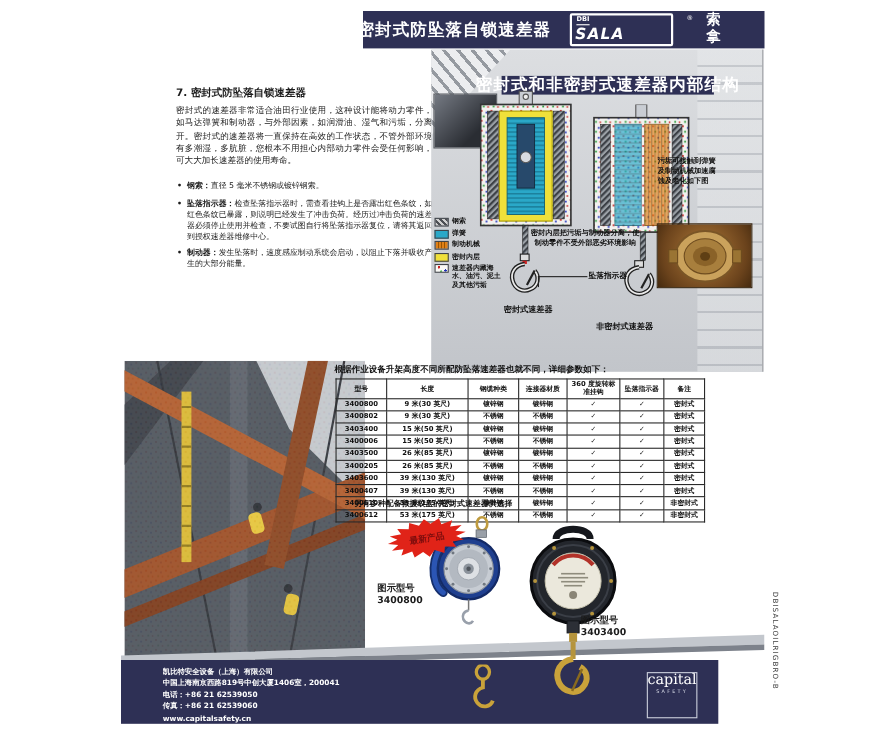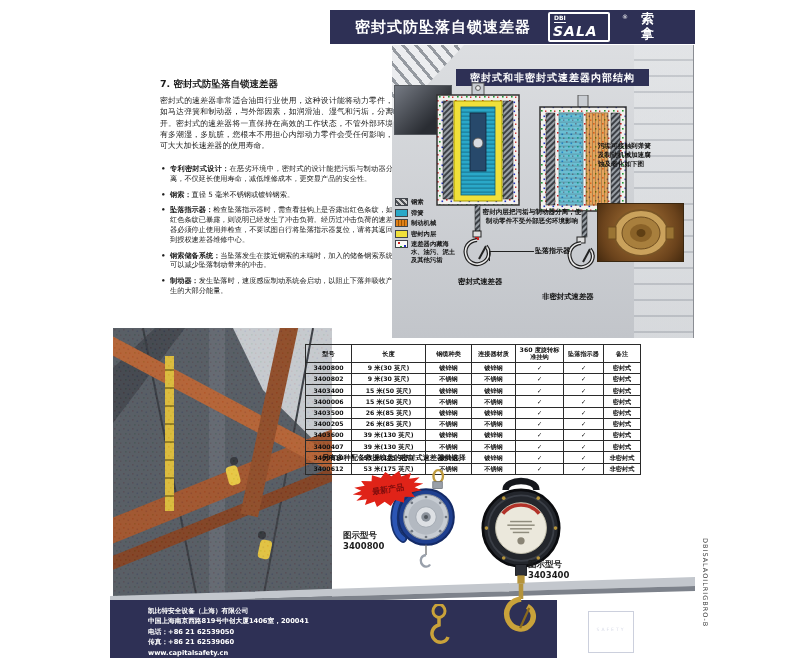--- a/index.html
+++ b/index.html
@@ -8,21 +8,21 @@
     font-family:"DejaVu Sans","Liberation Sans",sans-serif;
     -webkit-font-smoothing:antialiased;overflow:hidden;
   }
   .abs{position:absolute;}
   .page{position:absolute;left:110px;top:6px;width:585px;height:656px;background:#fff;}
 
   
   .header-bar{left:220px;top:4px;width:365px;height:34px;background:#2e3055;
     display:flex;align-items:center;justify-content:flex-end;gap:17px;padding-right:40px;box-sizing:border-box;}
   .header-title{color:#fff;font-weight:bold;font-size:15px;letter-spacing:1px;white-space:nowrap;}
-  .sala-logo{width:58px;height:26px;border:2px solid #fff;border-radius:2px;background:#2e3055;position:relative;flex:0 0 58px;}
+  .sala-logo{width:58px;height:26px;border:2px solid #fff;border-radius:2px;background:#2e3055;position:relative;flex:0 0 58px;padding-left:32px;}
   .sala-dbi{position:absolute;top:1px;left:4px;color:#fff;font-size:6px;font-weight:bold;border-bottom:1px solid #fff;line-height:1.1;}
   .sala-main{position:absolute;bottom:1px;left:3px;color:#fff;font-size:14px;font-weight:bold;font-style:italic;letter-spacing:1px;}
   .reg-mark{color:#fff;font-size:6px;align-self:flex-start;margin:3px -5px 0 -5px;}
   .brand-cn{width:15px;color:#fff;font-weight:bold;font-size:13px;line-height:1.15;word-break:break-all;text-align:center;}
 
   
   .left-col{left:50px;top:72px;width:233px;color:#1b1b1b;}
   .sec-heading{font-size:9.5px;font-weight:bold;margin:0 0 4px 0;}
   .sec-intro{font-size:7.8px;line-height:1.45;margin:0 0 13px 0;text-align:justify;}
   .features{margin:0;padding:0 0 0 10px;list-style:none;}
@@ -34,21 +34,21 @@
   .montage{left:282px;top:39px;width:301px;height:293px;background:linear-gradient(180deg,#dcdee1,#c2c5ca);
     border-right:1px solid #8a8d93;overflow:hidden;}
   .truss-photo{left:0;top:0;width:72px;height:78px;
     background:repeating-linear-gradient(50deg,#eff0f2 0 7px,#898e95 7px 10px);
     clip-path:polygon(0 0,100% 0,0 100%);opacity:.85;}
   .scaffold-photo{left:242px;top:0;width:59px;height:293px;
     background:repeating-linear-gradient(180deg,#e7e9eb 0 14px,#b4b8be 14px 16px);opacity:.55;}
   .machine-photo{left:2px;top:40px;width:56px;height:48px;
     background:linear-gradient(135deg,#757a83 0%,#2a2d33 70%);border:1px solid #55595f;}
   .diag-title{left:64px;top:24px;width:193px;height:17px;background:#2e3055;color:#fff;
-    font-size:10px;font-weight:bold;display:flex;align-items:center;justify-content:center;letter-spacing:1px;white-space:nowrap;}
+    font-size:15px;font-weight:bold;display:flex;align-items:center;justify-content:center;letter-spacing:1px;white-space:nowrap;}
   .legend{left:3px;top:153px;width:64px;}
   .legend-item{display:flex;gap:3px;align-items:flex-start;margin-bottom:2.5px;
     font-size:6.3px;font-weight:bold;color:#101010;line-height:1.25;}
   .sw{width:13px;height:8px;flex:0 0 13px;border:1px solid #40444a;box-sizing:border-box;}
   .sw-cable{background:repeating-linear-gradient(45deg,#cfcfcf 0 2px,#4c4f54 2px 4px);}
   .sw-spring{background:#2aa8c8;}
   .sw-brake{background:repeating-linear-gradient(90deg,#e08018 0 2px,#9a5400 2px 3px);}
   .sw-seal{background:#f0e03a;}
   .sw-cont{background-color:#fafaf6;background-image:
     radial-gradient(circle at 3px 2px,#c22 1px,transparent 1.3px),
@@ -80,21 +80,21 @@
   
   .starburst{left:241px;top:464px;width:74px;height:38px;transform:rotate(-9deg);}
   .caption{font-weight:bold;color:#1b1b1b;font-size:8.5px;line-height:1.35;}
   .caption-left{left:233px;top:524px;}
   .caption-right{left:418px;top:553px;}
   .device-left{left:278px;top:460px;width:76px;height:140px;}
   .device-right{left:361px;top:468px;width:100px;height:180px;}
 
   
   .swoosh{left:0;top:556px;width:585px;height:46px;}
-  .footer{left:0;top:594px;width:447px;height:58px;background:#2e3055;}
+  .footer{left:0;top:594px;width:543px;height:58px;background:#2e3055;}
   .footer-text{position:absolute;left:38px;top:6px;color:#fff;font-size:6.7px;font-weight:bold;line-height:1.55;}
   .footer-hook{position:absolute;left:318px;top:4px;}
   .cap-logo{position:absolute;left:478px;top:11px;width:46px;height:42px;border:1px solid #ccd0dd;
     display:flex;flex-direction:column;align-items:center;color:#fff;box-sizing:border-box;}
   .cap-logo-main{font-family:"DejaVu Serif","Liberation Serif",serif;font-size:13px;line-height:1;}
   .cap-logo-sub{font-size:4.5px;letter-spacing:2px;margin-top:2px;color:#d9dce8;}
 
   .side-code{position:absolute;left:701px;top:538px;writing-mode:vertical-rl;
     font-size:6.5px;color:#3d3d3d;letter-spacing:1px;}
 </style>
@@ -110,24 +110,22 @@
       <span class="sala-main">SALA</span>
     </span>
     <span class="reg-mark">®</span>
     <span class="brand-cn">索拿</span>
   </div>
 
   <div class="abs left-col">
     <div class="sec-heading">7. 密封式防坠落自锁速差器</div>
     <p class="sec-intro">密封式的速差器非常适合油田行业使用，这种设计能将动力零件，如马达弹簧和制动器，与外部因素，如润滑油、湿气和污垢，分离开。密封式的速差器将一直保持在高效的工作状态，不管外部环境有多潮湿，多肮脏，您根本不用担心内部动力零件会受任何影响，可大大加长速差器的使用寿命。</p>
     <ul class="features">
-      <li><b>专利密封式设计：</b><span>在恶劣环境中，密封式的设计能把污垢与制动器分离，不仅延长使用寿命，减低维修成本，更突显产品的安全性。</span></li>
       <li><b>钢索：</b><span>直径 5 毫米不锈钢或镀锌钢索。</span></li>
       <li><b>坠落指示器：</b><span>检查坠落指示器时，需查看挂钩上是否露出红色条纹，如红色条纹已暴露，则说明已经发生了冲击负荷。经历过冲击负荷的速差器必须停止使用并检查，不要试图自行将坠落指示器复位，请将其返回到授权速差器维修中心。</span></li>
-      <li><b>钢索储备系统：</b><span>当坠落发生在接近钢索的末端时，加入的储备钢索系统可以减少坠落制动带来的冲击。</span></li>
       <li><b>制动器：</b><span>发生坠落时，速度感应制动系统会启动，以阻止下落并吸收产生的大部分能量。</span></li>
     </ul>
   </div>
 
   <div class="abs montage">
     <div class="abs truss-photo"></div>
     <div class="abs scaffold-photo"></div>
     <div class="abs machine-photo"></div>
     <div class="abs diag-title">密封式和非密封式速差器内部结构</div>
 
@@ -259,20 +257,21 @@
         <circle cx="121" cy="133" r="4" fill="#2a2d33"></circle>
       </g>
       <g>
         <rect x="146" y="212" width="12" height="19" rx="4" fill="#e0bf38" transform="rotate(12 152 221)"></rect>
         <circle cx="149" cy="207" r="4" fill="#2a2d33"></circle>
       </g>
       <rect width="219" height="271" fill="url(#speck)" opacity="0.07"></rect>
     </svg>
   </div>
 
+  <div class="abs table-intro">根据作业设备升架高度不同所配防坠落速差器也就不同，详细参数如下：</div>
   <table class="spec-table">
     <colgroup>
       <col style="width:46px">
         <col style="width:74px">
         <col style="width:46px">
         <col style="width:44px">
       <col style="width:48px">
         <col style="width:40px">
         <col style="width:37px">
     </colgroup>

